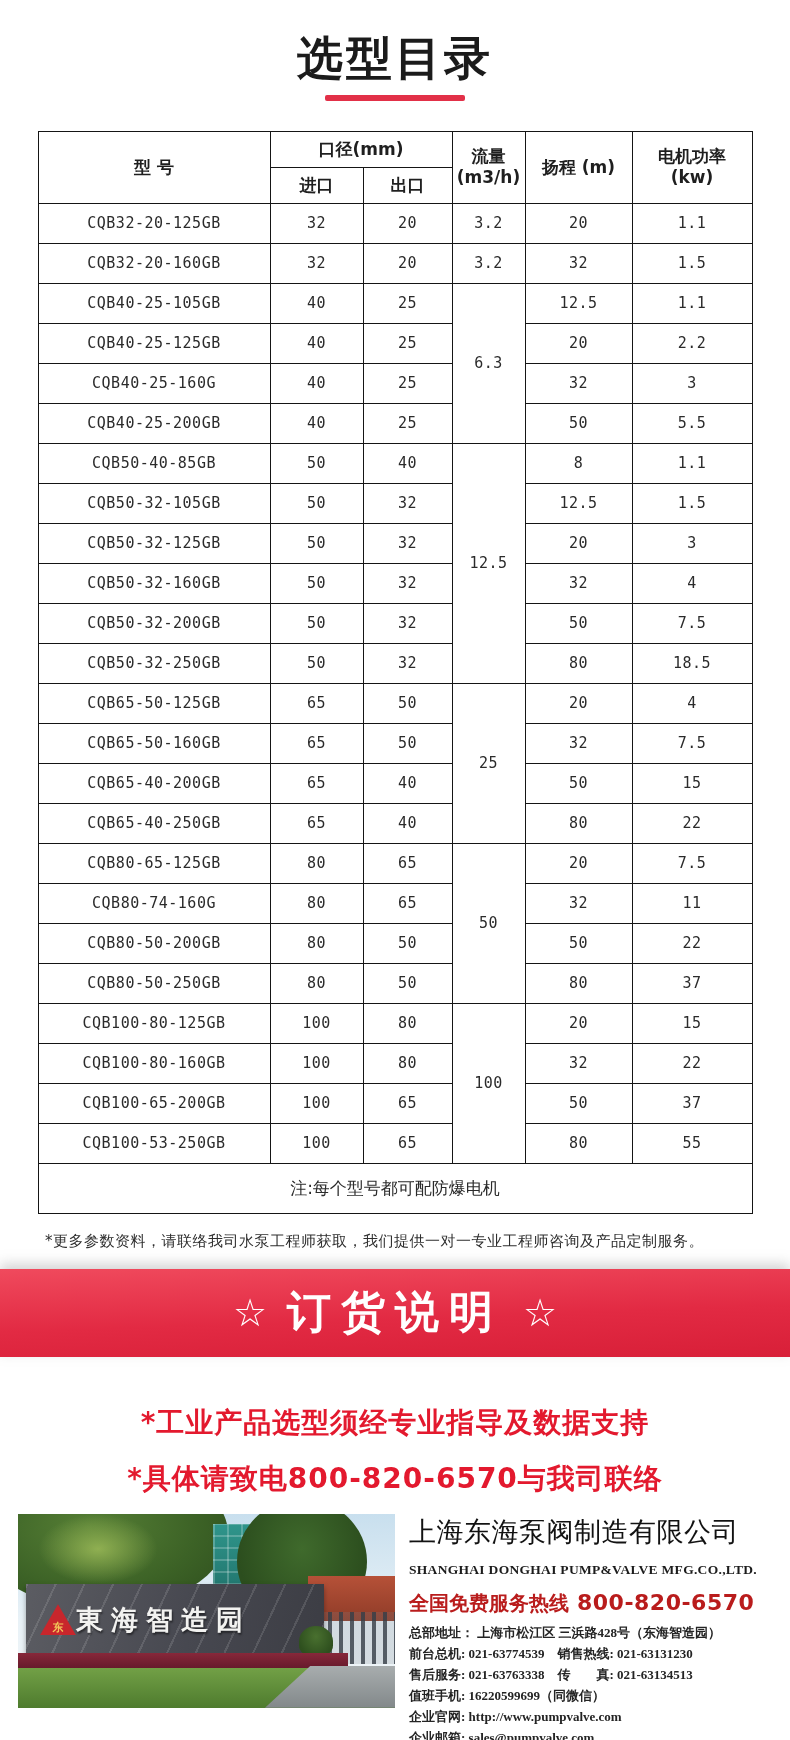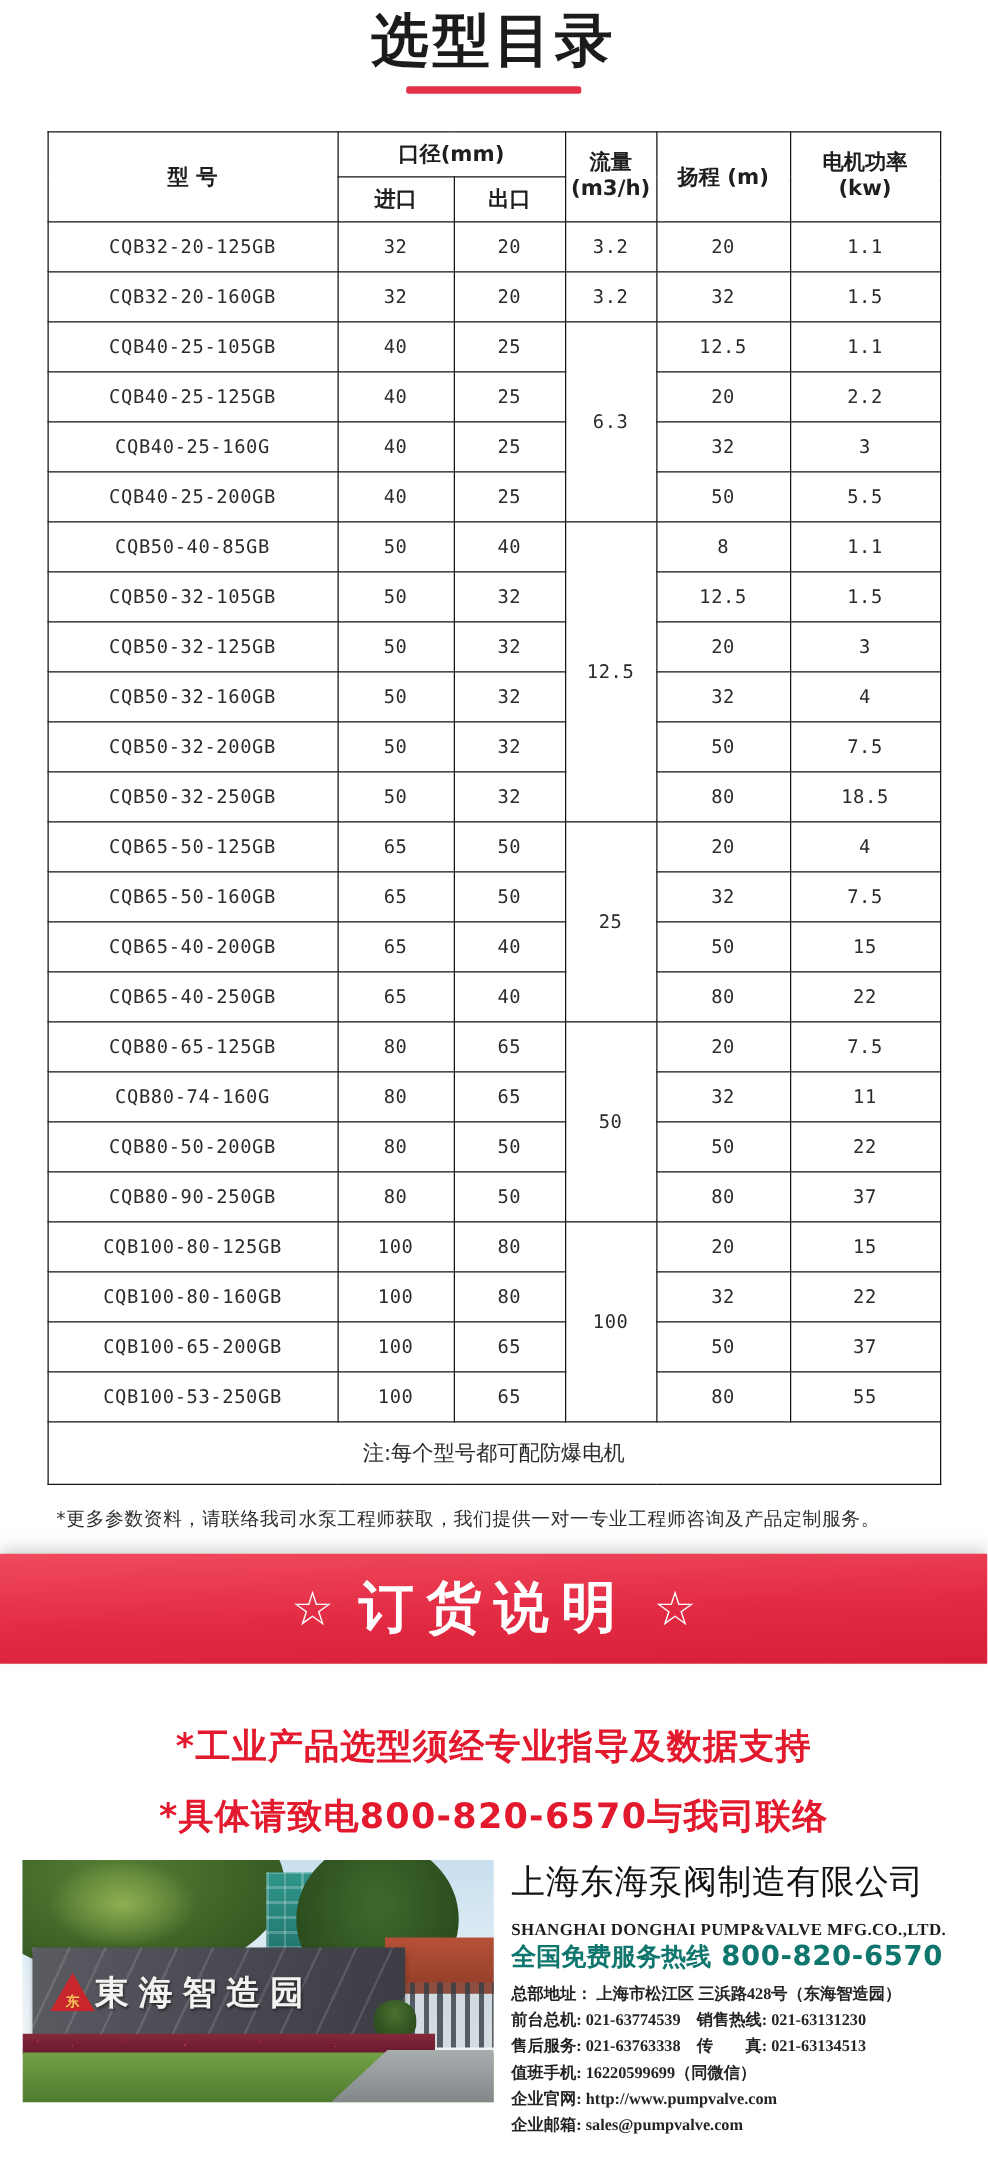--- a/index.html
+++ b/index.html
@@ -5,21 +5,21 @@
   * { box-sizing: border-box; }
   html, body {
     margin: 0; padding: 0;
     width: 790px; height: 1740px;
     background: #ffffff;
     font-family: "DejaVu Sans", "Liberation Sans", sans-serif;
     overflow: hidden;
   }
   
   .page-title {
-    margin: 6px 0 0 0;
+    margin: 32px 0 0 0;
     text-align: center;
     font-size: 46px;
     font-weight: 900;
     letter-spacing: 3px;
     color: #1b1b1b;
     line-height: 1.15;
   }
   .title-underline {
     width: 140px; height: 6px;
     margin: 10px auto 0 auto;
@@ -209,23 +209,23 @@
   .company-en {
     margin-top: 15px;
     font-family: "Liberation Serif", "DejaVu Serif", serif;
     font-weight: 700;
     font-size: 13.5px;
     color: #1c1c1c;
     letter-spacing: 0.3px;
     white-space: nowrap;
   }
   .hotline {
-    margin-top: 0;
+    margin-top: 12px;
     font-weight: 900;
-    color: #0f766e;
+    color: #b91c1c;
     font-size: 20px;
     white-space: nowrap;
   }
   .hotline .hotline-number { font-size: 22px; margin-left: 8px; letter-spacing: 0.5px; }
   .contacts {
     margin-top: 5px;
     font-family: "Liberation Serif", "DejaVu Serif", serif;
     font-weight: 700;
     font-size: 13px;
     color: #242424;
@@ -397,21 +397,21 @@
         <td class="c-num">11</td>
       </tr>
       <tr>
         <td class="c-model">CQB80-50-200GB</td>
         <td class="c-num">80</td>
         <td class="c-num">50</td>
         <td class="c-num">50</td>
         <td class="c-num">22</td>
       </tr>
       <tr>
-        <td class="c-model">CQB80-90-250GB</td>
+        <td class="c-model">CQB80-50-250GB</td>
         <td class="c-num">80</td>
         <td class="c-num">50</td>
         <td class="c-num">80</td>
         <td class="c-num">37</td>
       </tr>
       <tr>
         <td class="c-model">CQB100-80-125GB</td>
         <td class="c-num">100</td>
         <td class="c-num">80</td>
         <td class="c-num" rowspan="4">100</td>

